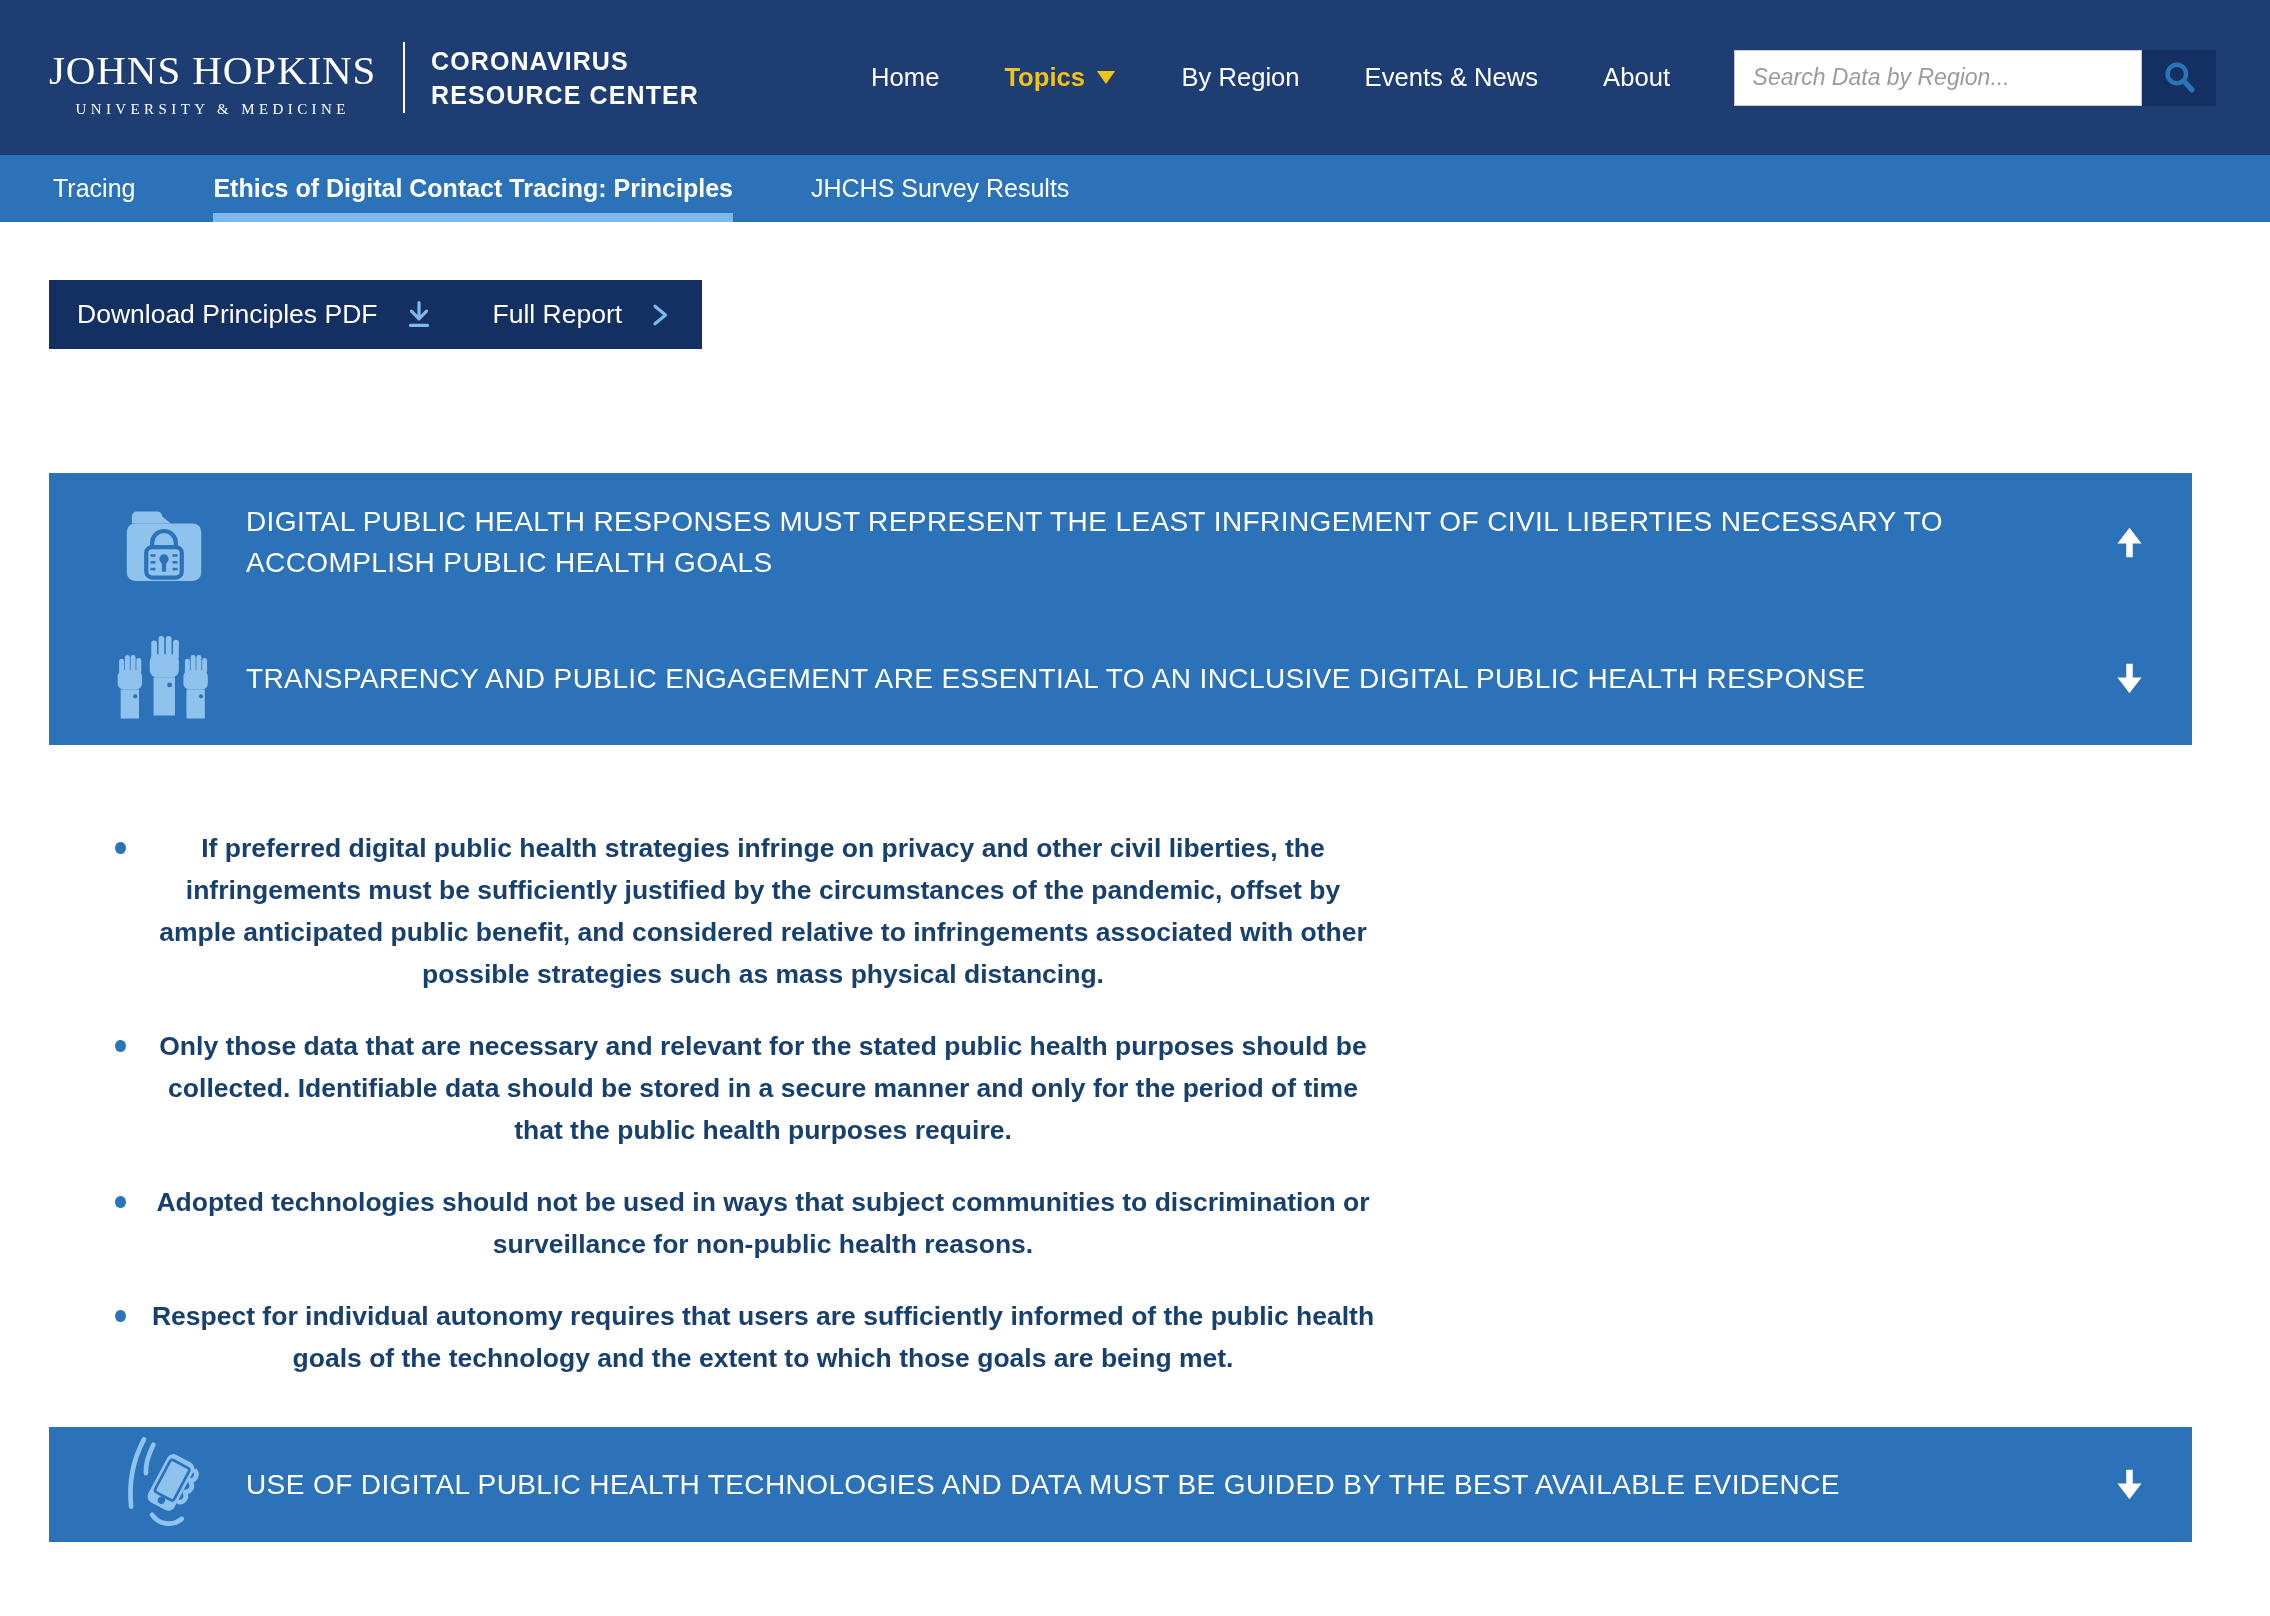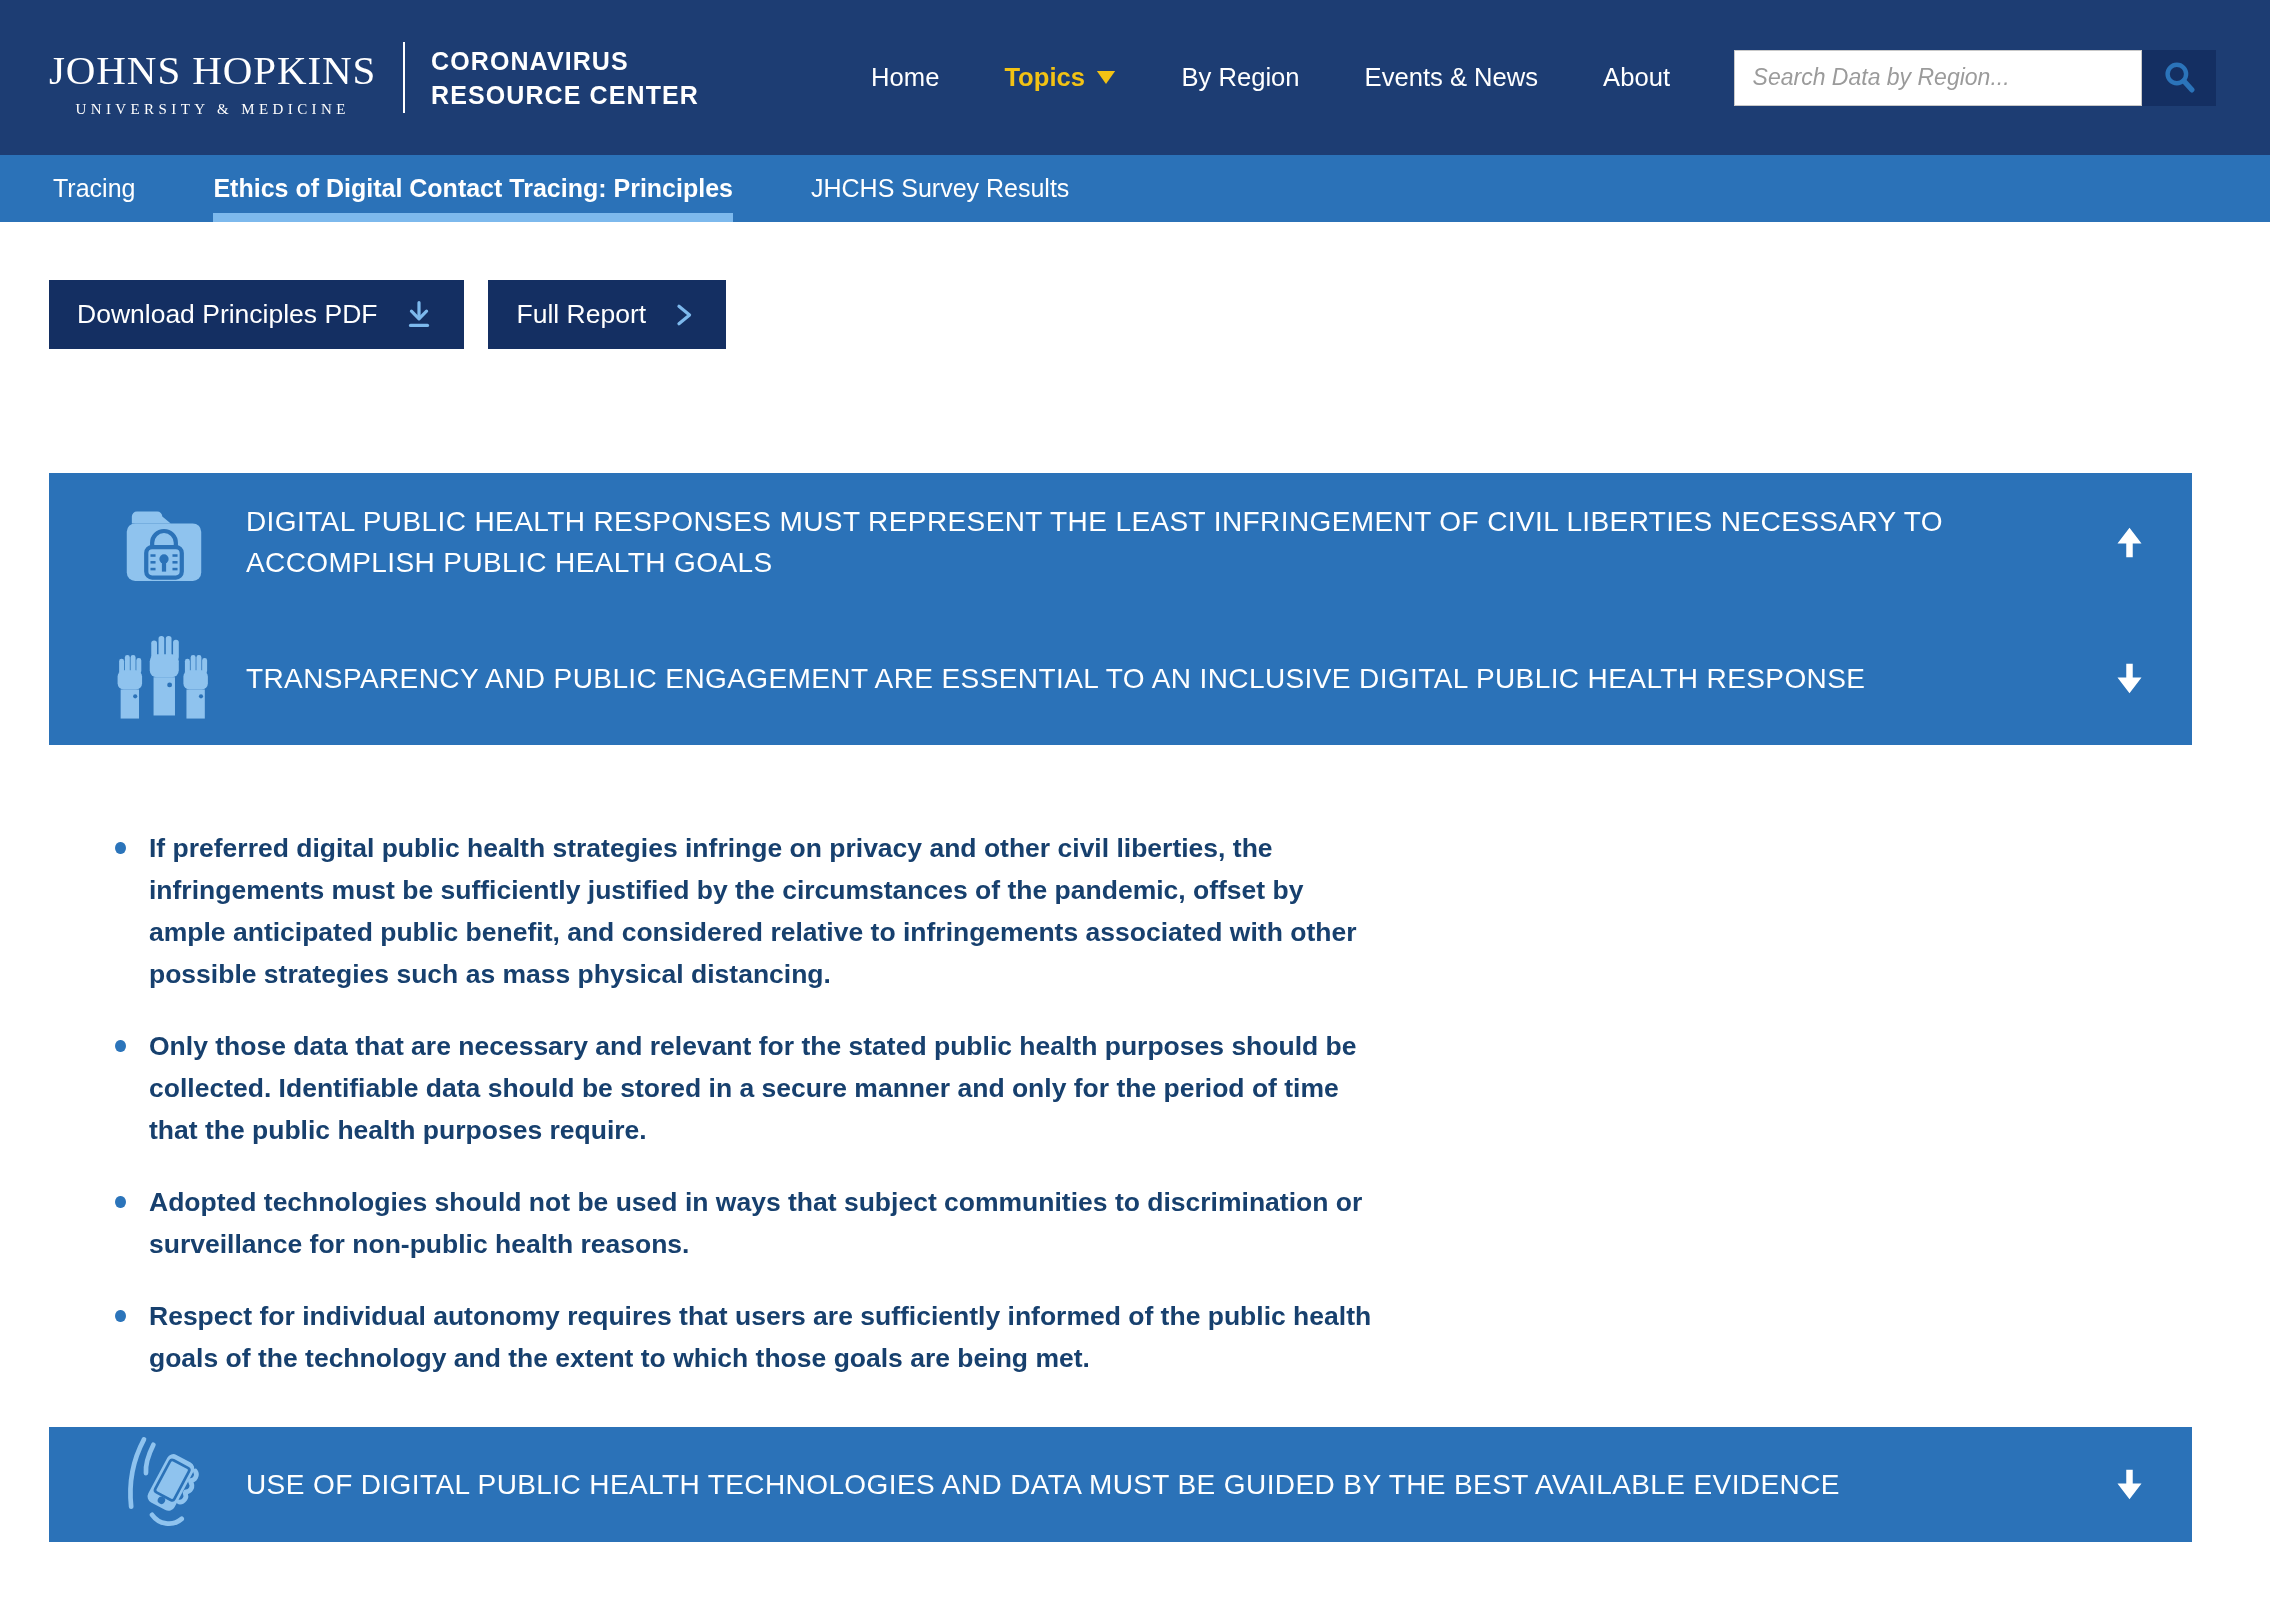--- a/index.html
+++ b/index.html
@@ -35,21 +35,21 @@
     display: flex; align-items: center; justify-content: center;
   }
 
   
   .tabbar { height: 67px; background: #2b72b8; display: flex; align-items: stretch; padding-left: 53px; }
   .tab { display: flex; align-items: center; margin-right: 78px; color: #fff; font-size: 25px; position: relative; cursor: pointer; white-space: nowrap; }
   .tab.active { font-weight: bold; }
   .tab.active::after { content: ""; position: absolute; left: 0; right: 0; bottom: 0; height: 8.8px; background: #7db9ed; }
 
   
-  .actions { margin: 58px 0 0 49px; display: flex; gap: 24px; }
+  .actions { margin: 58px 0 0 49px; display: flex; }
   .action-btn {
     background: #142f62; color: #fff; border: none; cursor: pointer;
     font-family: "Liberation Sans", sans-serif; font-size: 26.5px;
     height: 69px; padding: 0 28px; display: inline-flex; align-items: center; gap: 25px;
   }
 
   
   .accordions { margin: 124px 79px 0 49px; }
   .accordion {
     background: #2b72b8; display: flex; align-items: center;
@@ -61,21 +61,21 @@
     margin-left: 32px; max-width: 1835px;
   }
   .accordion .arrow { margin-left: auto; flex: none; padding-left: 26.5px; display: flex; align-items: center; }
   .a1 { height: 134px; margin-bottom: 10.6px; }
   .a2 { height: 138px; }
   .a2 .title { max-width: 1712px; }
   .a3 { height: 115px; }
 
   
   .panel { padding: 71px 0 48px 66px; background: #fff; }
-  .panel ul { list-style: none; }
+  .panel ul { list-style: none; text-align: center; }
   .panel li {
     position: relative; padding-left: 34px; max-width: 1262px;
     color: #17406e; font-weight: bold; font-size: 26.5px; line-height: 42px;
     margin-bottom: 30px;
   }
   .panel li:last-child { margin-bottom: 0; }
   .panel li::before {
     content: ""; position: absolute; left: 0; top: 15px;
     width: 10.6px; height: 12.4px; border-radius: 50%; background: #2b74ba;
   }

